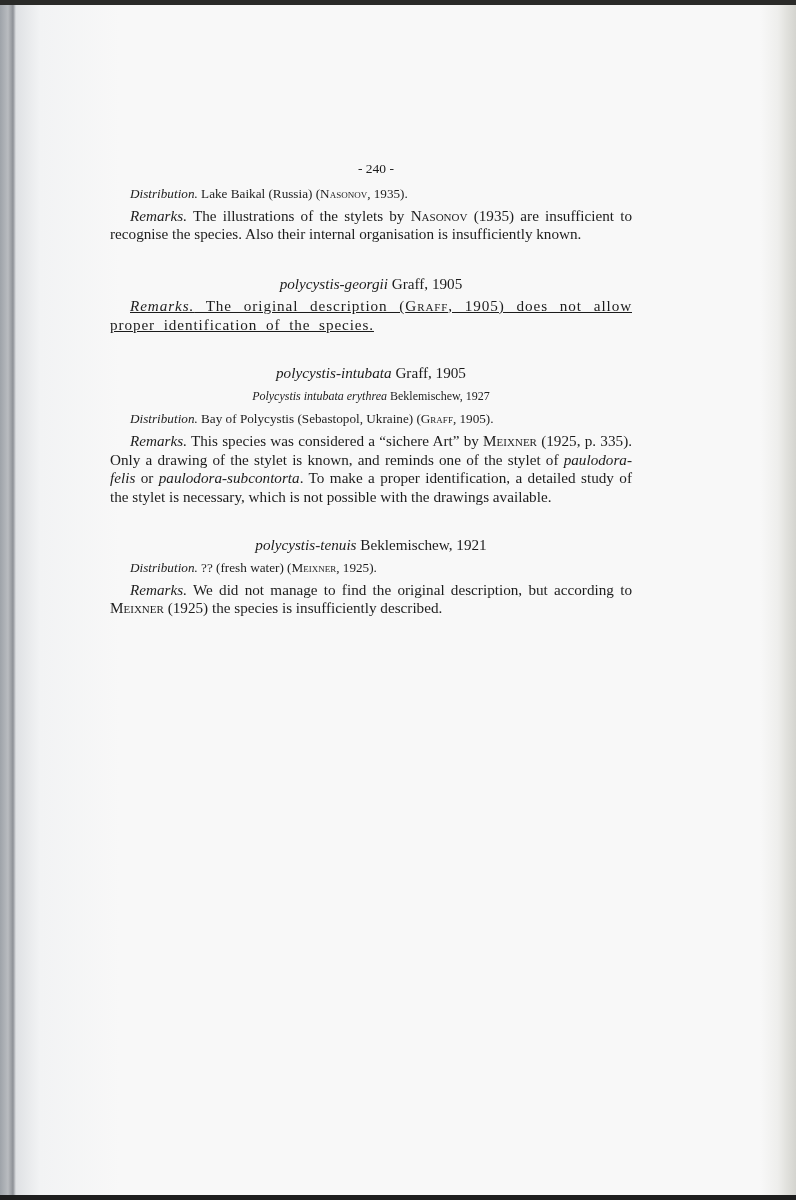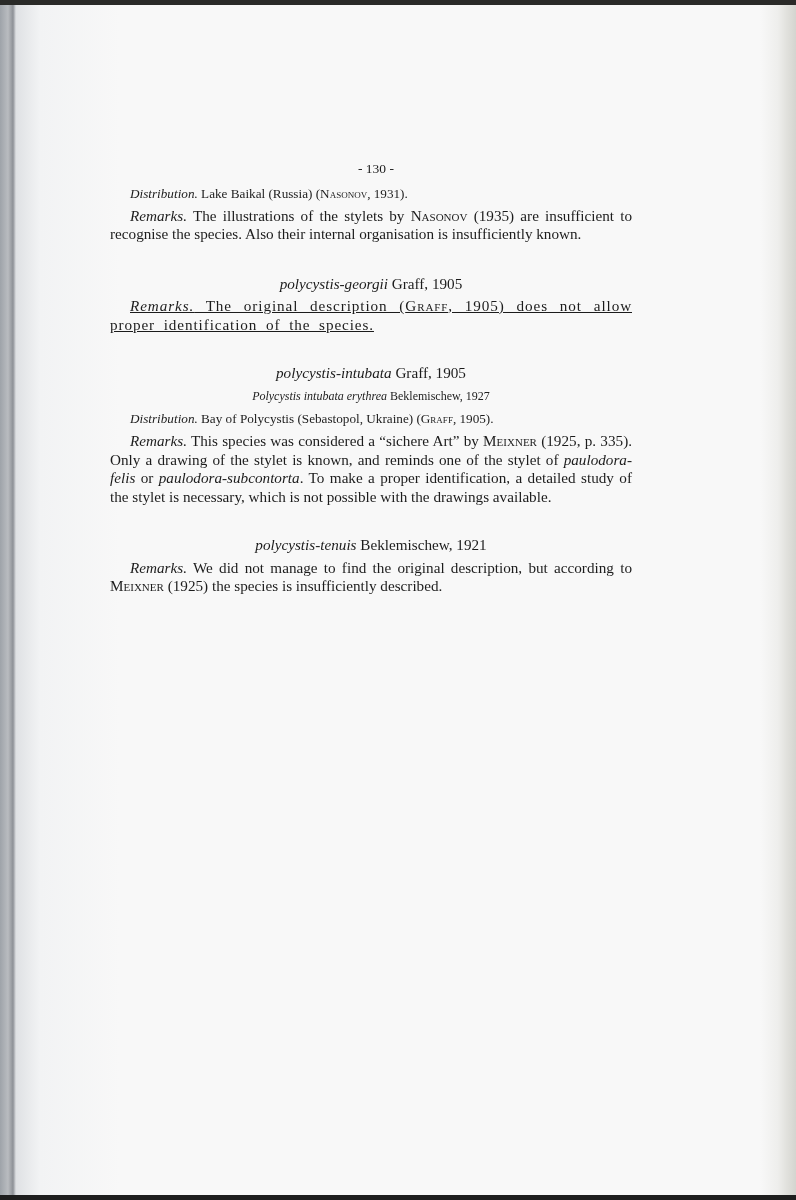--- a/index.html
+++ b/index.html
@@ -33,23 +33,23 @@
   .rem.spaced { letter-spacing: 0.9px; word-spacing: 4px; text-decoration: underline; }
 </style>
 </head>
 <body>
 
 <div class="scan"></div>
 <div class="top-edge"></div>
 <div class="bottom-edge"></div>
 
 <div class="page">
-  <div class="page-number">- 130 -</div>
+  <div class="page-number">- 240 -</div>
 
-  <p class="dist"><span class="it">Distribution.</span><span> Lake Baikal (Russia) (</span><span class="sc">Nasonov</span><span>, 1931).</span></p>
+  <p class="dist"><span class="it">Distribution.</span><span> Lake Baikal (Russia) (</span><span class="sc">Nasonov</span><span>, 1935).</span></p>
   <p class="rem"><span class="it">Remarks.</span><span> The illustrations of the stylets by </span><span class="sc">Nasonov</span><span> (1935) are insufficient to recognise the species. Also their internal organisation is insufficiently known.</span></p>
 
   <div class="spacer-1"></div>
 
   <section>
     <p class="heading"><span class="name">polycystis-georgii</span><span> Graff, 1905</span></p>
     <p class="rem spaced"><span class="it">Remarks.</span><span> The original description (</span><span class="sc">Graff</span><span>, 1905) does not allow proper identification of the species.</span></p>
   </section>
 
   <div class="spacer-2"></div>
@@ -58,15 +58,16 @@
     <p class="heading"><span class="name">polycystis-intubata</span><span> Graff, 1905</span></p>
     <p class="synonym"><span class="it">Polycystis intubata erythrea</span><span> Beklemischew, 1927</span></p>
     <p class="dist"><span class="it">Distribution.</span><span> Bay of Polycystis (Sebastopol, Ukraine) (</span><span class="sc">Graff</span><span>, 1905).</span></p>
     <p class="rem"><span class="it">Remarks.</span><span> This species was considered a “sichere Art” by </span><span class="sc">Meixner</span><span> (1925, p. 335). Only a drawing of the stylet is known, and reminds one of the stylet of </span><span class="it">paulodora-felis</span><span> or </span><span class="it">paulodora-subcontorta</span><span>. To make a proper identification, a detailed study of the stylet is necessary, which is not possible with the drawings available.</span></p>
   </section>
 
   <div class="spacer-3"></div>
 
   <section>
     <p class="heading"><span class="name">polycystis-tenuis</span><span> Beklemischew, 1921</span></p>
+    <p class="dist"><span class="it">Distribution.</span><span> ?? (fresh water) (</span><span class="sc">Meixner</span><span>, 1925).</span></p>
     <p class="rem"><span class="it">Remarks.</span><span> We did not manage to find the original description, but according to </span><span class="sc">Meixner</span><span> (1925) the species is insufficiently described.</span></p>
   </section>
 </div>
 
 </body></html>

